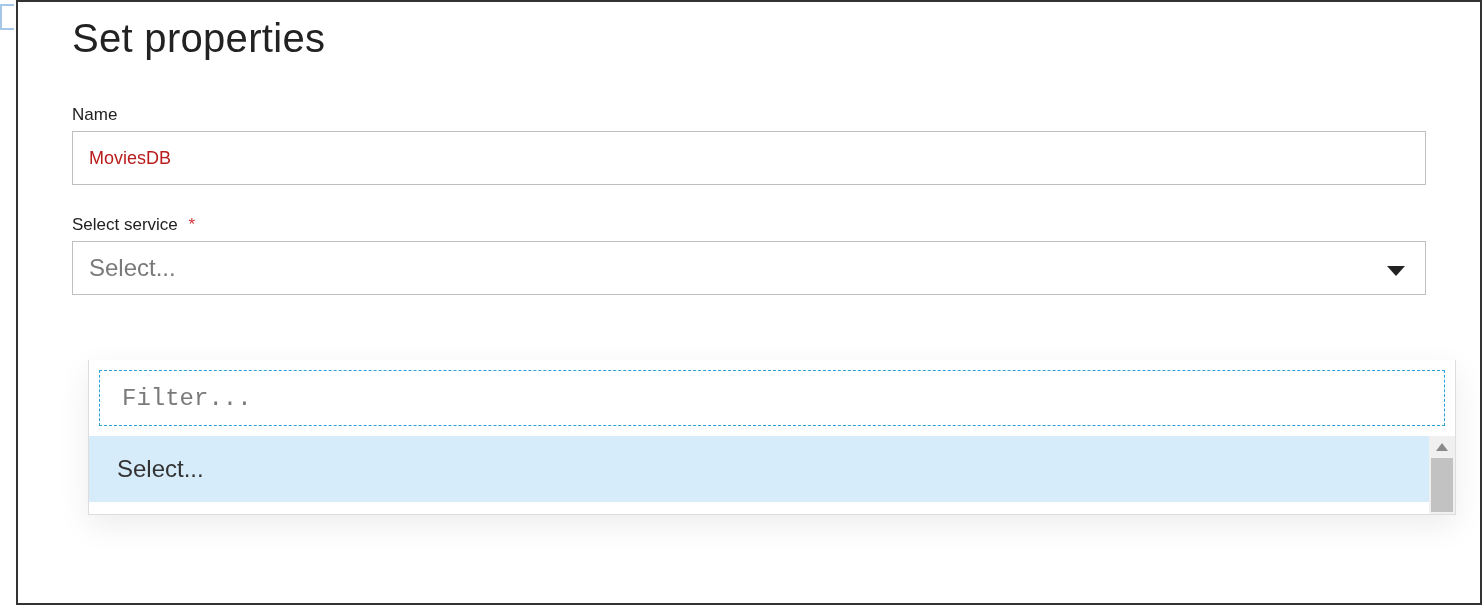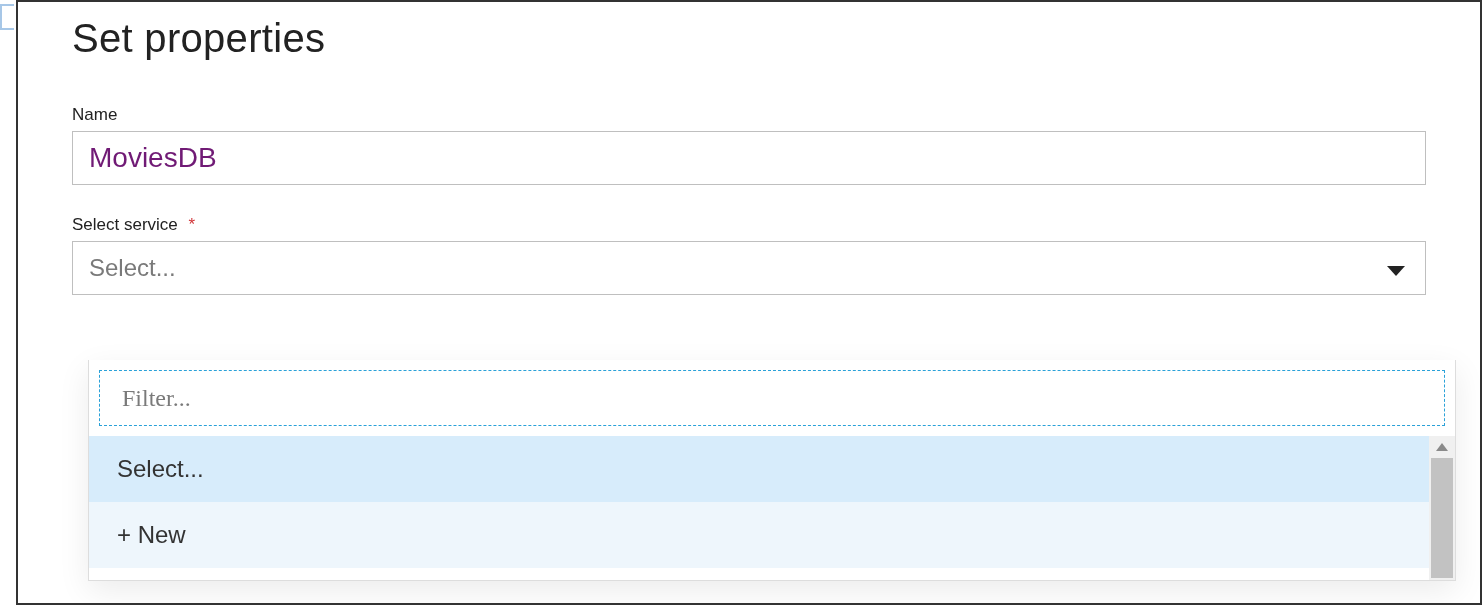--- a/index.html
+++ b/index.html
@@ -59,22 +59,22 @@
     }
     .required-asterisk {
       color: #d13438;
       margin-left: 6px;
     }
     .text-input {
       width: 100%;
       height: 54px;
       border: 1.5px solid #bfbfbf;
       padding: 0 16px;
-      font-size: 28px;
-      color: #701a75;
+      font-size: 18px;
+      color: #b91c1c;
       font-family: inherit;
       background: #fff;
       outline: none;
     }
     .dropdown-trigger {
       width: 100%;
       height: 54px;
       border: 1.5px solid #bfbfbf;
       padding: 0 46px 0 16px;
       font-size: 24px;
@@ -104,21 +104,21 @@
     .filter-wrap {
       padding: 10px 10px 10px 10px;
     }
     .filter-input {
       width: 100%;
       height: 56px;
       border: 1.6px dashed #2aa1d8;
       padding: 0 22px;
       font-size: 24px;
       color: #4c1d95;
-      font-family: Liberation Serif, serif;
+      font-family: Liberation Mono, monospace;
       background: #fff;
       outline: none;
     }
     .filter-input::placeholder {
       color: #7a7a7a;
     }
     .options-wrap {
       position: relative;
     }
     .options-list {
@@ -197,21 +197,20 @@
 
   </div>
 
   <div class="dropdown-panel">
     <div class="filter-wrap">
       <input type="text" class="filter-input" placeholder="Filter..." style="">
     </div>
     <div class="options-wrap">
       <div class="options-list">
         <div class="option selected">Select...</div>
-        <div class="option">+ New</div>
       </div>
       <div class="white-gap"></div>
       <div class="scrollbar-track">
         <div class="scroll-arrow">
           <svg width="12" height="8" viewBox="0 0 12 8">
               <polygon points="6,0 12,8 0,8" fill="#8a8a8a"></polygon>
             </svg>
         </div>
         <div class="scroll-thumb"></div>
       </div>

